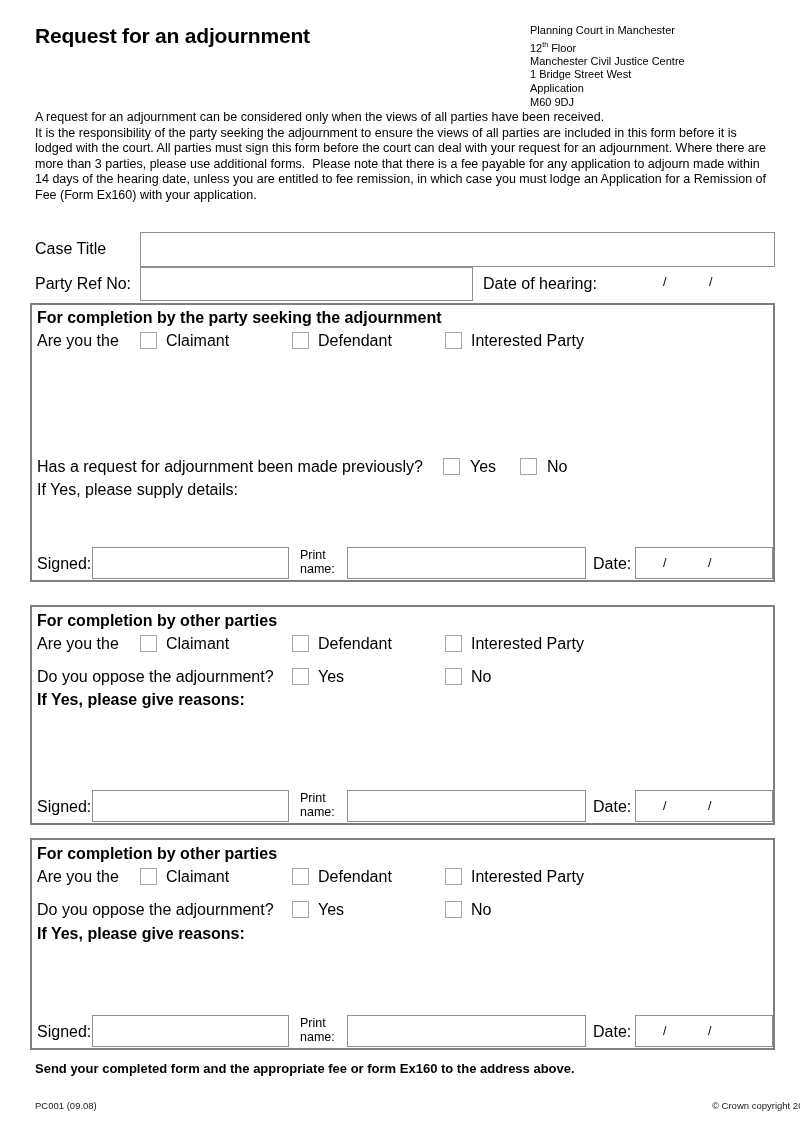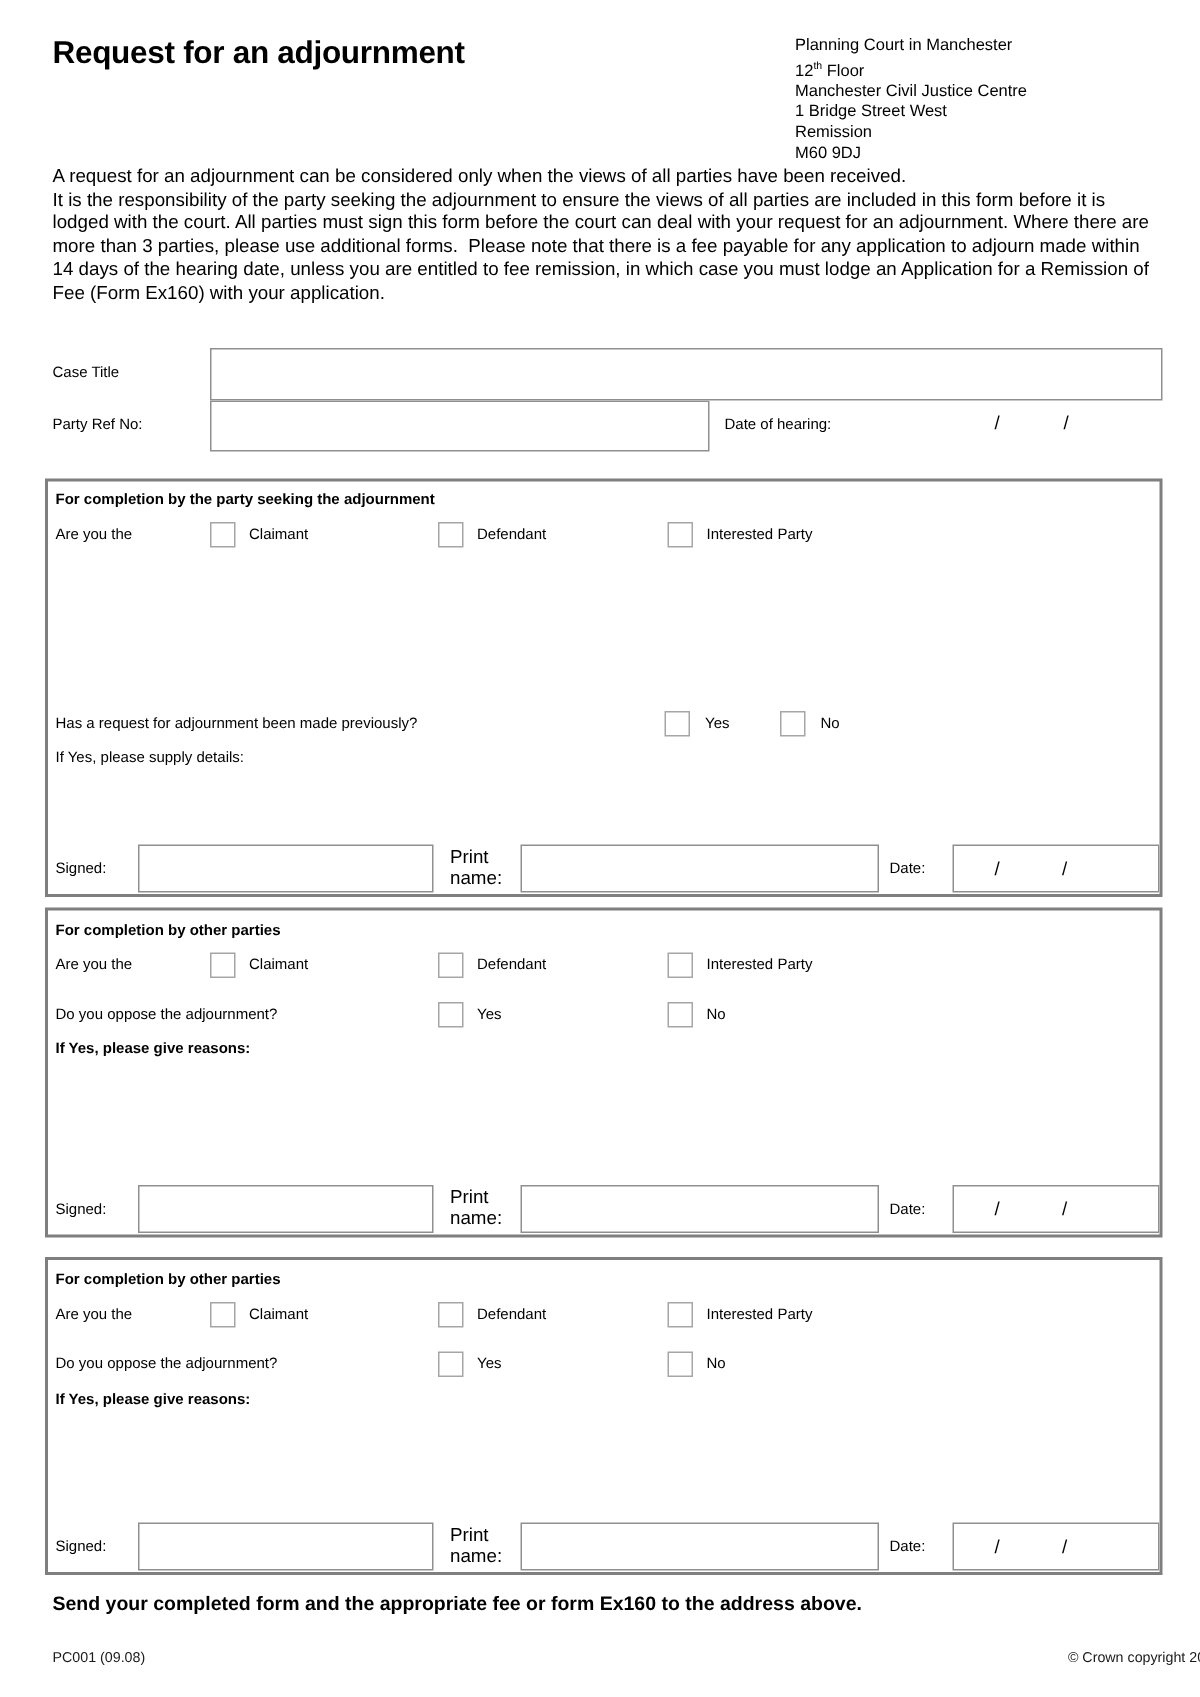--- a/index.html
+++ b/index.html
@@ -3,21 +3,21 @@
 <meta charset="utf-8">
 <style>
   html,body { margin:0; padding:0; background:#ffffff; }
   .page {
     position:relative; width:800px; height:1131px; background:#ffffff;
     font-family:"Liberation Sans", sans-serif; color:#000;
     overflow:hidden;
     padding-left:44px;
   }
   .abs { position:absolute; }
-  .lbl { font-size:10px; line-height:17px; white-space:nowrap; }
+  .lbl { font-size:16px; line-height:17px; white-space:nowrap; }
   .bold { font-weight:bold; }
   .title {
     position:absolute; left:35px; top:24px;
     font-size:21px; font-weight:bold; letter-spacing:-0.2px;
   }
   .address {
     position:absolute; left:530px; top:24px;
     font-size:11px; line-height:13.6px;
   }
   .address sup { font-size:7px; }
@@ -55,41 +55,41 @@
 
 <div class="page">
 
   <div class="title">Request for an adjournment</div>
 
   <div class="address">
     <div>Planning Court in Manchester</div>
     <div><span>12</span><sup>th</sup><span> Floor</span></div>
     <div>Manchester Civil Justice Centre</div>
     <div>1 Bridge Street West</div>
-    <div>Remission</div>
+    <div>Application</div>
     <div>M60 9DJ</div>
   </div>
 
   <div class="intro">
     <div>A request for an adjournment can be considered only when the views of all parties have been received.</div>
     <div class="p2">It is the responsibility of the party seeking the adjournment to ensure the views of all parties are included in this form before it is lodged with the court. All parties must sign this form before the court can deal with your request for an adjournment. Where there are more than 3 parties, please use additional forms.  Please note that there is a fee payable for any application to adjourn made within 14 days of the hearing date, unless you are entitled to fee remission, in which case you must lodge an Application for a Remission of Fee (Form Ex160) with your application.</div>
   </div>
 
   <div class="abs lbl" style="left:35px; top:240px;">Case Title</div>
   <div class="box" style="left:140px; top:232px; width:635px; height:35px;"></div>
 
   <div class="abs lbl" style="left:35px; top:275px;">Party Ref No:</div>
   <div class="box" style="left:140px; top:267px; width:333px; height:34px;"></div>
   <div class="abs lbl" style="left:483px; top:275px;">Date of hearing:</div>
   <div class="abs" style="left:630px; top:271px; width:140px; height:24px;">
     <span class="slash abs" style="left:33px; top:4px;">/</span>
     <span class="slash abs" style="left:79px; top:4px;">/</span>
   </div>
 
-  <div class="sec" style="top:319px; height:279px;">
+  <div class="sec" style="top:303px; height:279px;">
     <div class="abs lbl bold" style="left:5px; top:4px;">For completion by the party seeking the adjournment</div>
 
     <div class="row" style="top:27px;">
       <span class="lbl" style="left:5px;">Are you the</span>
       <span class="cb" style="left:108px;"></span>
       <span class="lbl" style="left:134px;">Claimant</span>
       <span class="cb" style="left:260px;"></span>
       <span class="lbl" style="left:286px;">Defendant</span>
       <span class="cb" style="left:413px;"></span>
       <span class="lbl" style="left:439px;">Interested Party</span>

